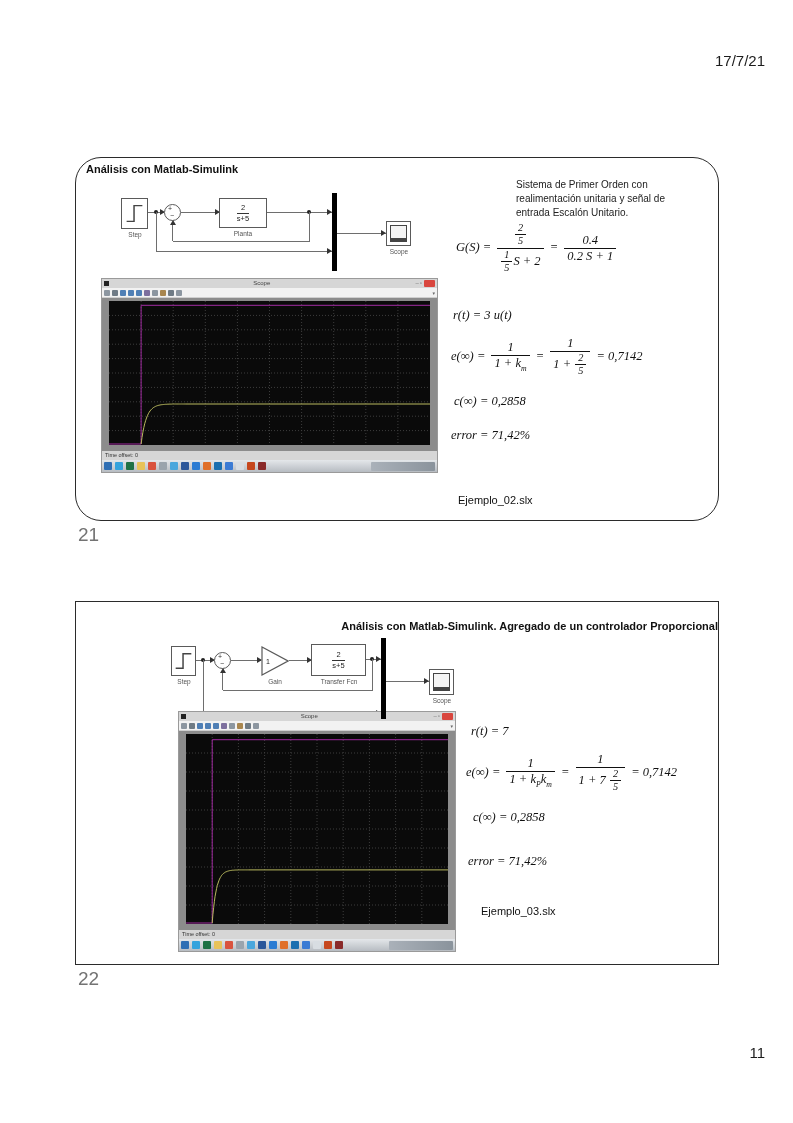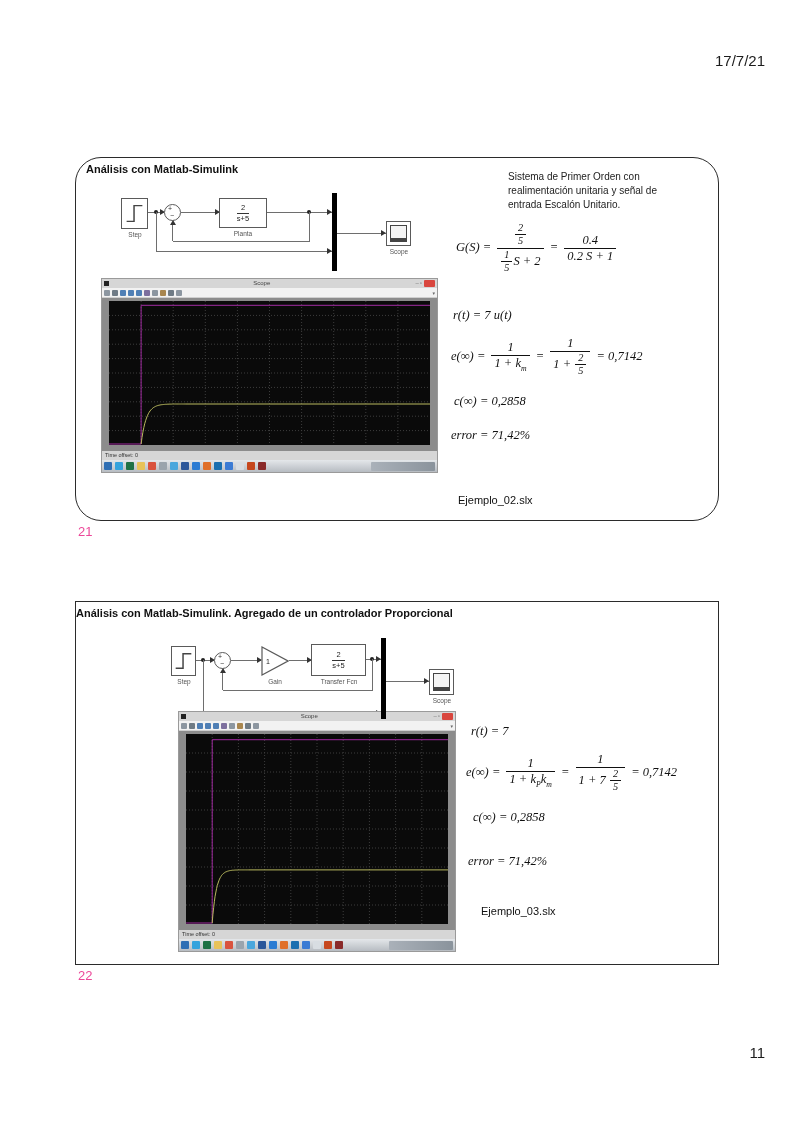--- a/index.html
+++ b/index.html
@@ -1,25 +1,25 @@
 <!DOCTYPE html>
 <html><head>
 <meta charset="utf-8">
 <style>
   html,body{margin:0;padding:0;background:#ffffff;}
   .page{position:relative;width:793px;height:1123px;background:#fff;overflow:hidden;
         font-family:"Liberation Sans",sans-serif;color:#1c1c1c;}
   .abs{position:absolute;}
   .date{position:absolute;top:52px;right:28px;font-size:15px;color:#1c1c1c;}
   .sheetnum{position:absolute;top:1044px;right:28px;font-size:15px;color:#1c1c1c;}
-  .pagenum{position:absolute;left:78px;font-size:13px;color:#ec4899;}
+  .pagenum{position:absolute;left:78px;font-size:19px;color:#737373;}
 
   .slide{position:absolute;left:75px;width:642px;height:362px;border:1.5px solid #2b2b2b;background:#fff;}
   .slide-title{position:absolute;top:5px;left:10px;margin:0;font-size:11px;font-weight:bold;color:#111;}
-  .slide-title.centered{left:0;width:100%;text-align:left;}
+  .slide-title.centered{left:0;width:100%;text-align:right;margin-top:13px;}
 
   
   .diagram{position:absolute;inset:0;}
   .blk{position:absolute;background:#fff;border:1.2px solid #5a5a5a;box-sizing:border-box;}
   .blklabel{position:absolute;font-size:6.5px;color:#555;text-align:center;}
   .sumcircle{position:absolute;width:17px;height:17px;border:1.2px solid #5a5a5a;border-radius:50%;
              background:#fff;box-sizing:border-box;font-size:7px;color:#333;}
   .sumplus{position:absolute;left:3px;top:0px;line-height:7px;}
   .summinus{position:absolute;left:5px;top:7px;line-height:7px;}
   .bfrac{position:absolute;inset:0;display:flex;flex-direction:column;align-items:center;justify-content:center;
@@ -51,21 +51,21 @@
   .tkico{width:8px;height:8px;border-radius:1px;margin-right:3px;display:inline-block;}
   .tray{margin-left:auto;width:64px;height:9px;background:linear-gradient(90deg,#aab1b9,#8a939c);border-radius:1px;flex:0 0 auto;}
 
   
   .math{position:absolute;font-family:"Liberation Serif",serif;font-style:italic;font-size:12.5px;color:#111;white-space:nowrap;}
   .math sub{font-size:0.62em;font-style:italic;}
   .fr{display:inline-block;vertical-align:middle;text-align:center;margin:0 3px;}
   .fr .n{display:block;border-bottom:1px solid #111;padding:0 3px;line-height:1.2;}
   .fr .d{display:block;padding:0 3px;line-height:1.2;}
   .fr .fr{font-size:0.82em;margin:0 1px;}
-  .intro{position:absolute;margin:0;font-size:10px;line-height:1.4;color:#222;}
+  .intro{position:absolute;margin:8px;font-size:10px;line-height:1.4;color:#222;}
   .filelabel{position:absolute;font-size:11px;color:#111;}
 </style>
 </head>
 <body>
 
 <div class="page">
 
   <div class="date">17/7/21</div>
 
   <section class="slide" style="top:157px;border-radius:26px;">
@@ -211,21 +211,21 @@
           </span><span>S + 2</span>
         </span>
       </span>
       <span>=</span>
       <span class="fr">
         <span class="n">0.4</span>
         <span class="d">0.2 S + 1</span>
       </span>
     </div>
 
-    <div class="math" style="left:377px;top:150px;">r(t) = 7 u(t)</div>
+    <div class="math" style="left:377px;top:150px;">r(t) = 3 u(t)</div>
 
     <div class="math" style="left:375px;top:178px;">
       <span>e(∞) =</span>
       <span class="fr">
         <span class="n">1</span>
         <span class="d"><span>1 + k</span><sub>m</sub></span>
       </span>
       <span>=</span>
       <span class="fr">
         <span class="n">1</span>

